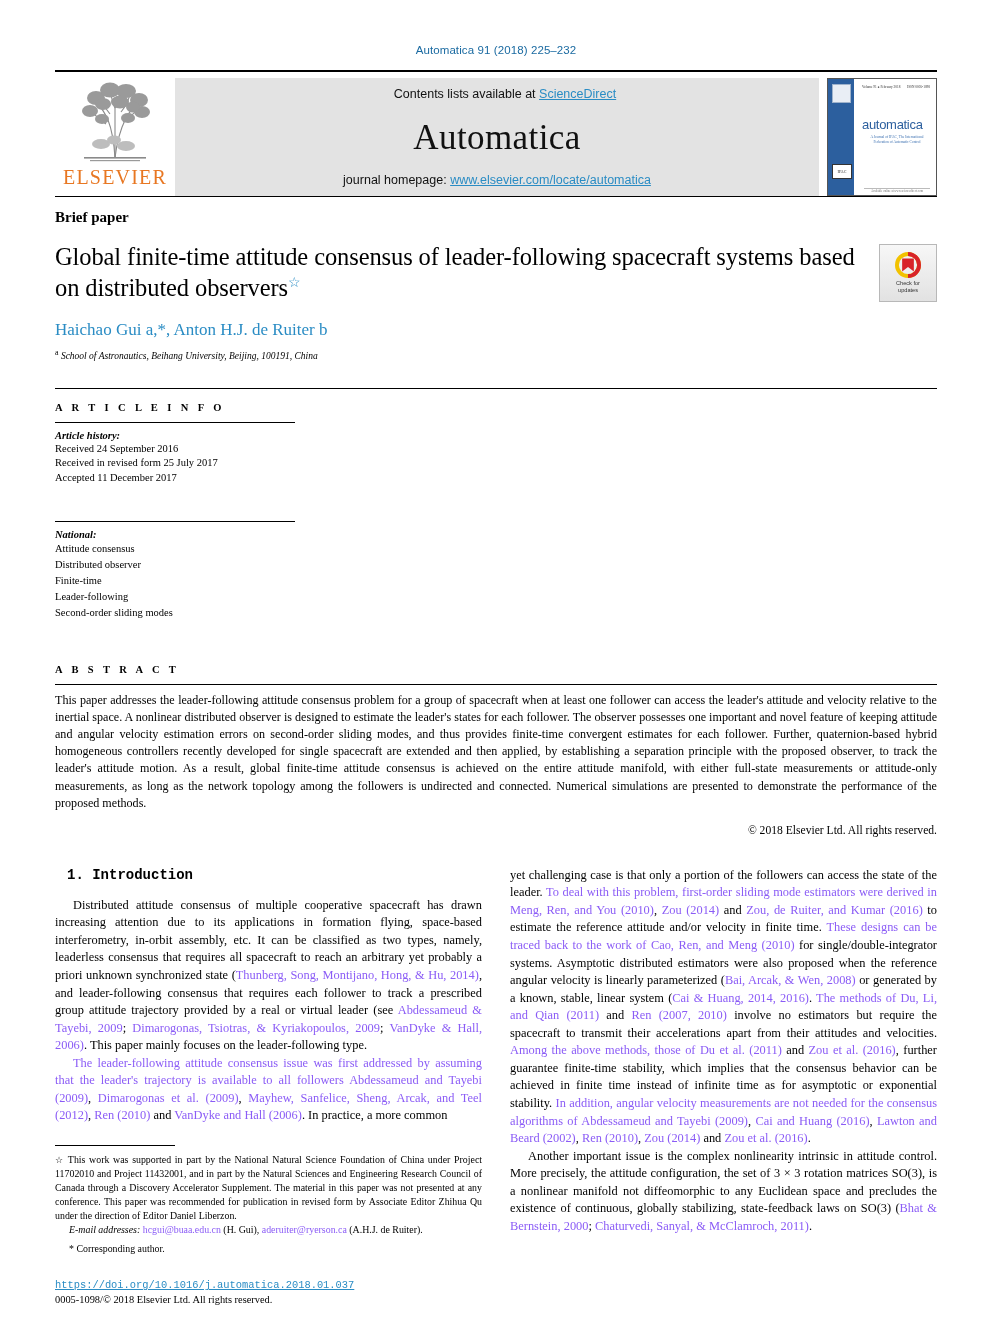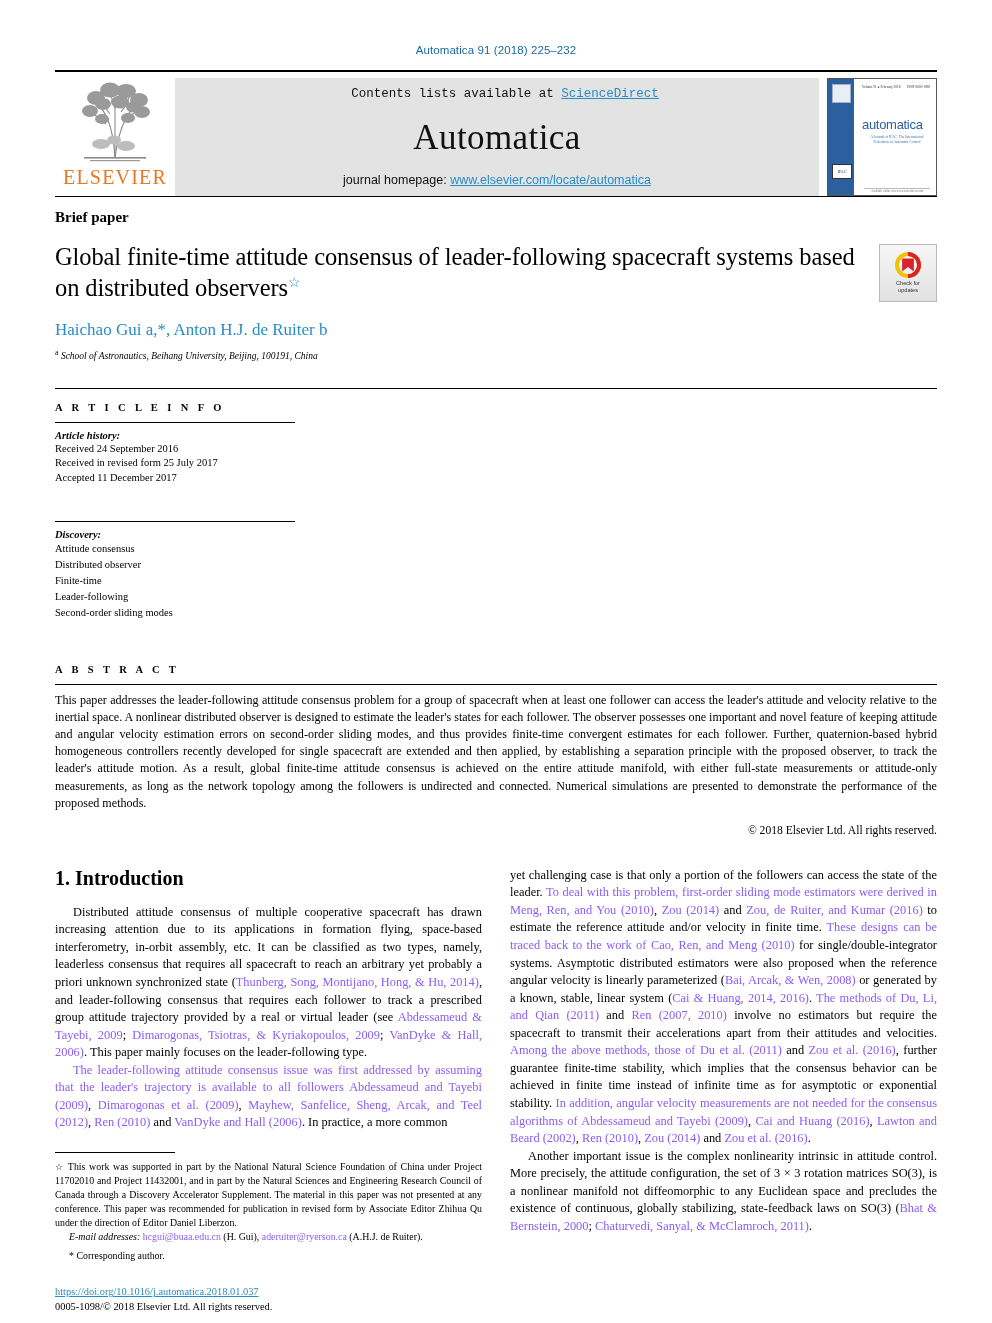--- a/index.html
+++ b/index.html
@@ -66,21 +66,21 @@
     flex: 1 1 auto;
     background: #e3e3e3;
     display: flex;
     flex-direction: column;
     align-items: center;
     justify-content: space-between;
     padding: 9px 0 9px 0;
     box-sizing: border-box;
   }
   .contents-line {
-    font-family: Liberation Mono, monospace;
+    font-family: Liberation Sans, sans-serif;
     font-size: 12.5px;
     color: #111;
     margin-left: 16px;
   }
   .contents-line .sd-link { color: #2a8cc4; }
   .journal-name {
     font-family: "Liberation Serif", serif;
     font-size: 35px;
     color: #111;
     line-height: 1;
@@ -217,24 +217,24 @@
   }
 
   
   .body-cols {
     margin: 30px 55px 0 55px;
     display: flex;
     column-gap: 28px;
   }
   .bcol { flex: 1 1 0; width: 0; }
   .h1 {
-    font-family: Liberation Serif, serif;
+    font-family: Liberation Mono, monospace;
     font-weight: bold;
-    font-size: 20px;
-    margin: 0 0 14px 0;
+    font-size: 14px;
+    margin: 0 0 14px 12px;
   }
   .para {
     font-family: "Liberation Serif", serif;
     font-size: 12.4px;
     line-height: 1.415;
     text-align: justify;
     text-indent: 18px;
     margin: 0;
   }
   .para + .para { margin-top: 0; }
@@ -251,21 +251,21 @@
     font-family: "Liberation Serif", serif;
     font-size: 9.9px;
     line-height: 1.42;
     text-align: justify;
   }
   .fn .star { font-size: 9px; }
   .fn-corr { margin-top: 5px; text-indent: 14px; }
   .fn-email { text-indent: 14px; }
   .fn-email i { font-style: italic; }
   .doi-block { margin-top: 22px; font-family:"Liberation Serif", serif; font-size: 10.4px; line-height: 1.4; }
-  .doi-link { color: #2a8cc4; }
+  .doi-link { color: #2a8cc4; font-family: Liberation Mono, monospace; }
 </style>
 </head>
 <body>
 
 <div class="page">
 
   <div class="running-head">Automatica 91 (2018) 225–232</div>
 
   <div class="masthead-wrap">
     <div class="masthead">
@@ -370,21 +370,21 @@
 
     <div class="col-info">
       <div class="sec-label">A R T I C L E   I N F O</div>
       <div class="rule-thick"></div>
       <div class="info-head">Article history:</div>
       <div class="info-line">Received 24 September 2016</div>
       <div class="info-line">Received in revised form 25 July 2017</div>
       <div class="info-line">Accepted 11 December 2017</div>
       <div class="kw-gap"></div>
       <div class="rule"></div>
-      <div class="info-head">Discovery:</div>
+      <div class="info-head">National:</div>
       <div class="kw-line">Attitude consensus</div>
       <div class="kw-line">Distributed observer</div>
       <div class="kw-line">Finite-time</div>
       <div class="kw-line">Leader-following</div>
       <div class="kw-line">Second-order sliding modes</div>
     </div>
 
     <div class="col-abstract">
       <div class="sec-label">A B S T R A C T</div>
       <div class="rule-thick"></div>

